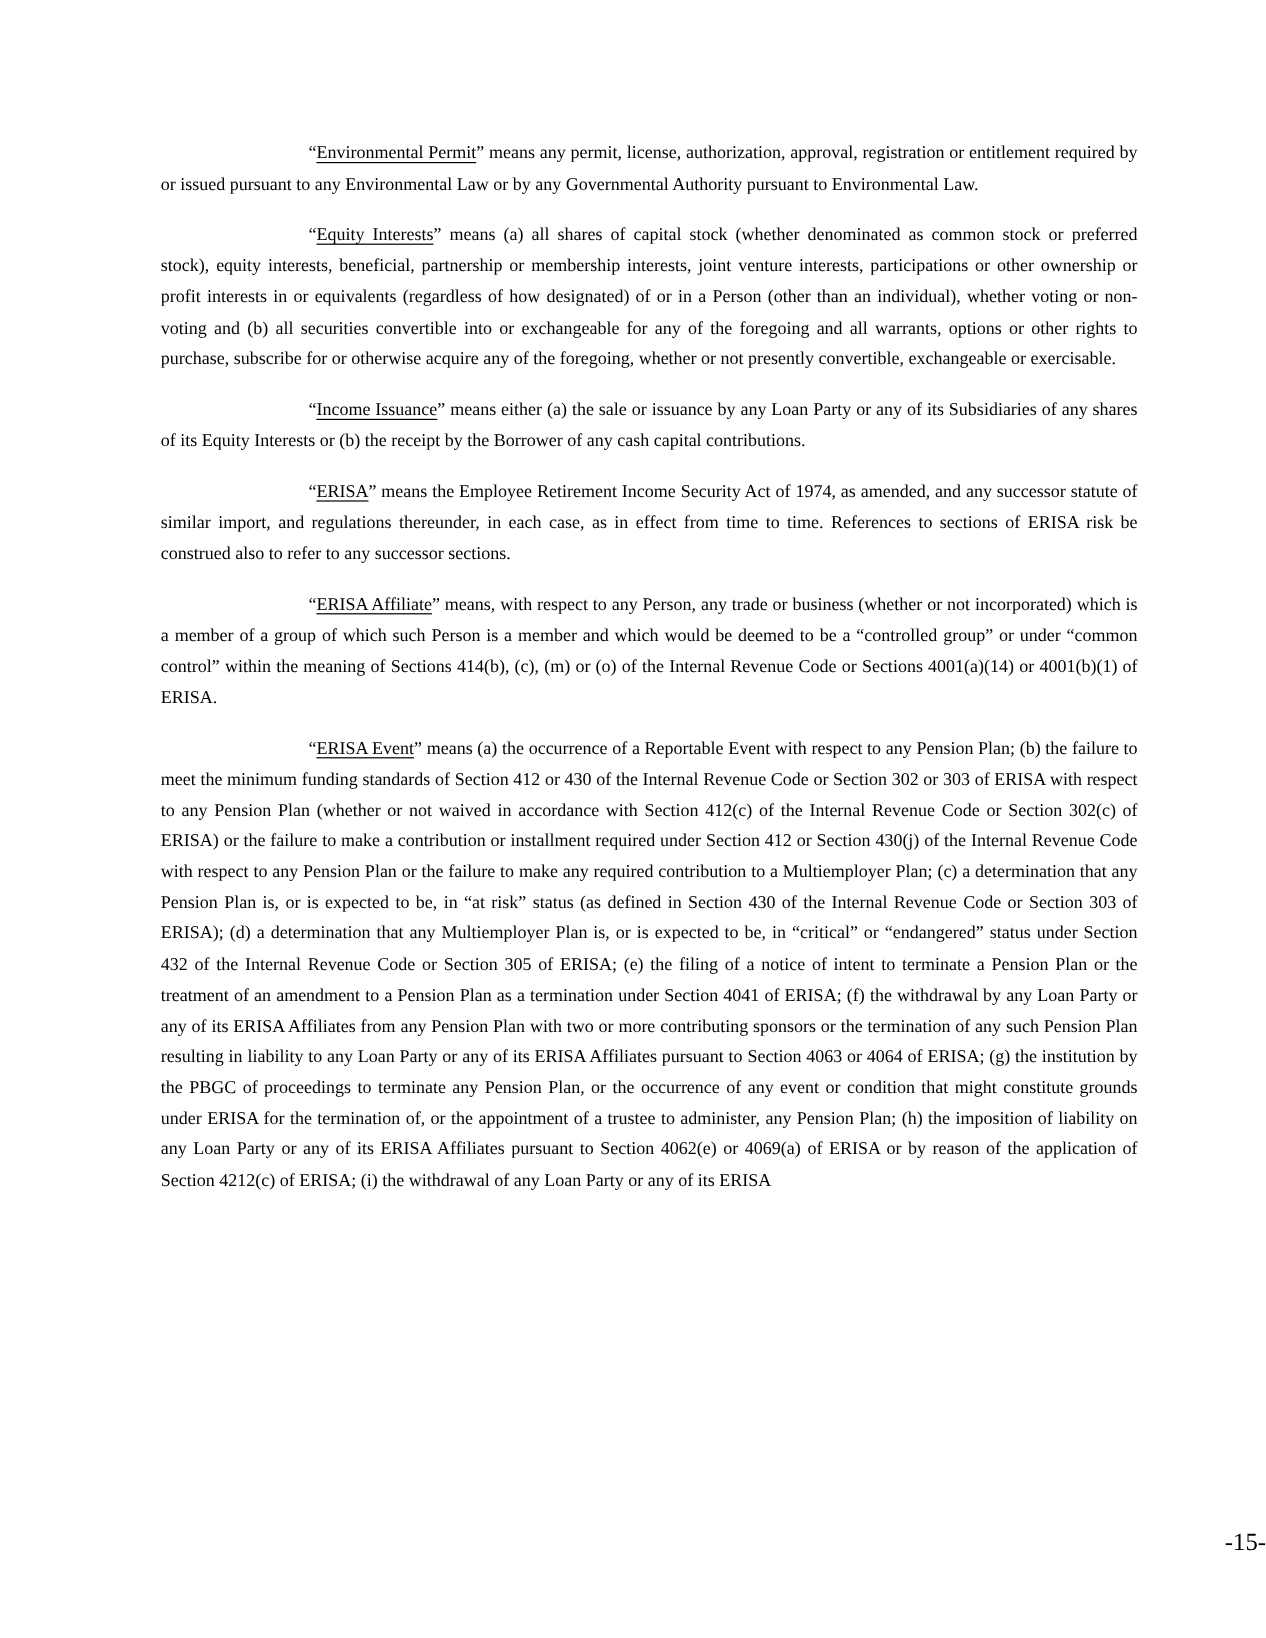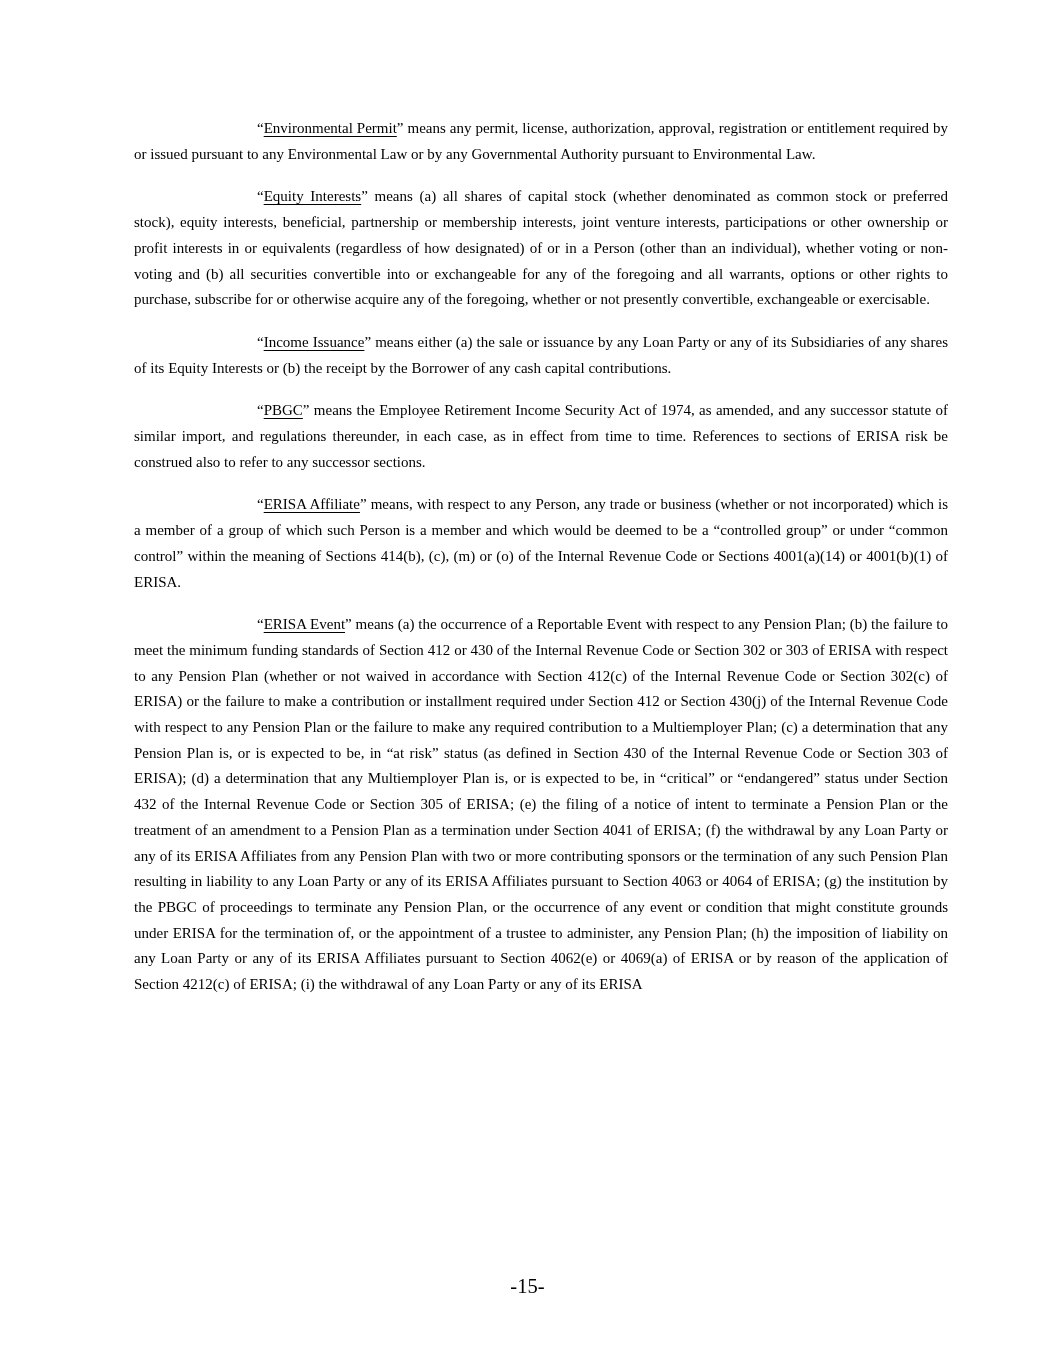--- a/index.html
+++ b/index.html
@@ -34,37 +34,37 @@
   }
   .term {
     text-decoration: underline;
     text-underline-offset: 3px;
   }
   .page-footer {
     position: absolute;
     top: 1274px;
     left: 0;
     width: 1055px;
-    text-align: center;
+    text-align: right;
     font-size: 20.6px;
     line-height: 25.7px;
   }
 </style>
 </head>
 <body>
 
 <div class="doc-content">
 
   <p class="para"><span>“</span><span class="term">Environmental Permit</span><span>” means any permit, license, authorization, approval, registration or entitlement required by or issued pursuant to any Environmental Law or by any Governmental Authority pursuant to Environmental Law.</span></p>
 
   <p class="para"><span>“</span><span class="term">Equity Interests</span><span>” means (a) all shares of capital stock (whether denominated as common stock or preferred stock), equity interests, beneficial, partnership or membership interests, joint venture interests, participations or other ownership or profit interests in or equivalents (regardless of how designated) of or in a Person (other than an individual), whether voting or non-voting and (b) all securities convertible into or exchangeable for any of the foregoing and all warrants, options or other rights to purchase, subscribe for or otherwise acquire any of the foregoing, whether or not presently convertible, exchangeable or exercisable.</span></p>
 
   <p class="para"><span>“</span><span class="term">Income Issuance</span><span>” means either (a) the sale or issuance by any Loan Party or any of its Subsidiaries of any shares of its Equity Interests or (b) the receipt by the Borrower of any cash capital contributions.</span></p>
 
-  <p class="para"><span>“</span><span class="term">PBGC</span><span>” means the Employee Retirement Income Security Act of 1974, as amended, and any successor statute of similar import, and regulations thereunder, in each case, as in effect from time to time.  References to sections of ERISA risk be construed also to refer to any successor sections.</span></p>
+  <p class="para"><span>“</span><span class="term">ERISA</span><span>” means the Employee Retirement Income Security Act of 1974, as amended, and any successor statute of similar import, and regulations thereunder, in each case, as in effect from time to time.  References to sections of ERISA risk be construed also to refer to any successor sections.</span></p>
 
   <p class="para"><span>“</span><span class="term">ERISA Affiliate</span><span>” means, with respect to any Person, any trade or business (whether or not incorporated) which is a member of a group of which such Person is a member and which would be deemed to be a “controlled group” or under “common control” within the meaning of Sections 414(b), (c), (m) or (o) of the Internal Revenue Code or Sections 4001(a)(14) or 4001(b)(1) of ERISA.</span></p>
 
   <p class="para"><span>“</span><span class="term">ERISA Event</span><span>” means (a) the occurrence of a Reportable Event with respect to any Pension Plan; (b) the failure to meet the minimum funding standards of Section 412 or 430 of the Internal Revenue Code or Section 302 or 303 of ERISA with respect to any Pension Plan (whether or not waived in accordance with Section 412(c) of the Internal Revenue Code or Section 302(c) of ERISA) or the failure to make a contribution or installment required under Section 412 or Section 430(j) of the Internal Revenue Code with respect to any Pension Plan or the failure to make any required contribution to a Multiemployer Plan; (c) a determination that any Pension Plan is, or is expected to be, in “at risk” status (as defined in Section 430 of the Internal Revenue Code or Section 303 of ERISA); (d) a determination that any Multiemployer Plan is, or is expected to be, in “critical” or “endangered” status under Section 432 of the Internal Revenue Code or Section 305 of ERISA; (e) the filing of a notice of intent to terminate a Pension Plan or the treatment of an amendment to a Pension Plan as a termination under Section 4041 of ERISA; (f) the withdrawal by any Loan Party or any of its ERISA Affiliates from any Pension Plan with two or more contributing sponsors or the termination of any such Pension Plan resulting in liability to any Loan Party or any of its ERISA Affiliates pursuant to Section 4063 or 4064 of ERISA; (g) the institution by the PBGC of proceedings to terminate any Pension Plan, or the occurrence of any event or condition that might constitute grounds under ERISA for the termination of, or the appointment of a trustee to administer, any Pension Plan; (h) the imposition of liability on any Loan Party or any of its ERISA Affiliates pursuant to Section 4062(e) or 4069(a) of ERISA or by reason of the application of Section 4212(c) of ERISA; (i) the withdrawal of any Loan Party or any of its ERISA</span></p>
 
 </div>
 
 <div class="page-footer">-15-</div>
 
 </body></html>

